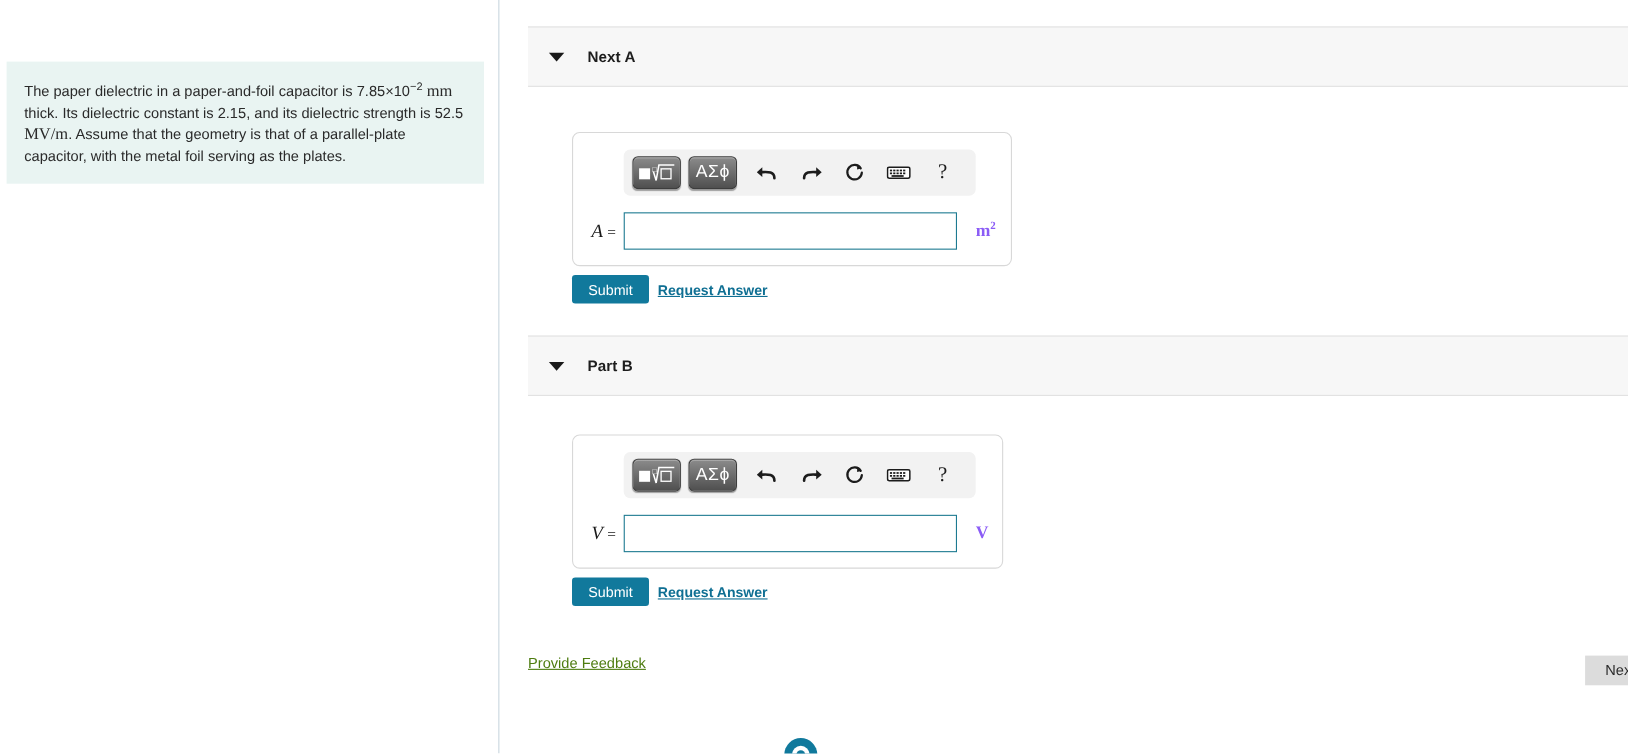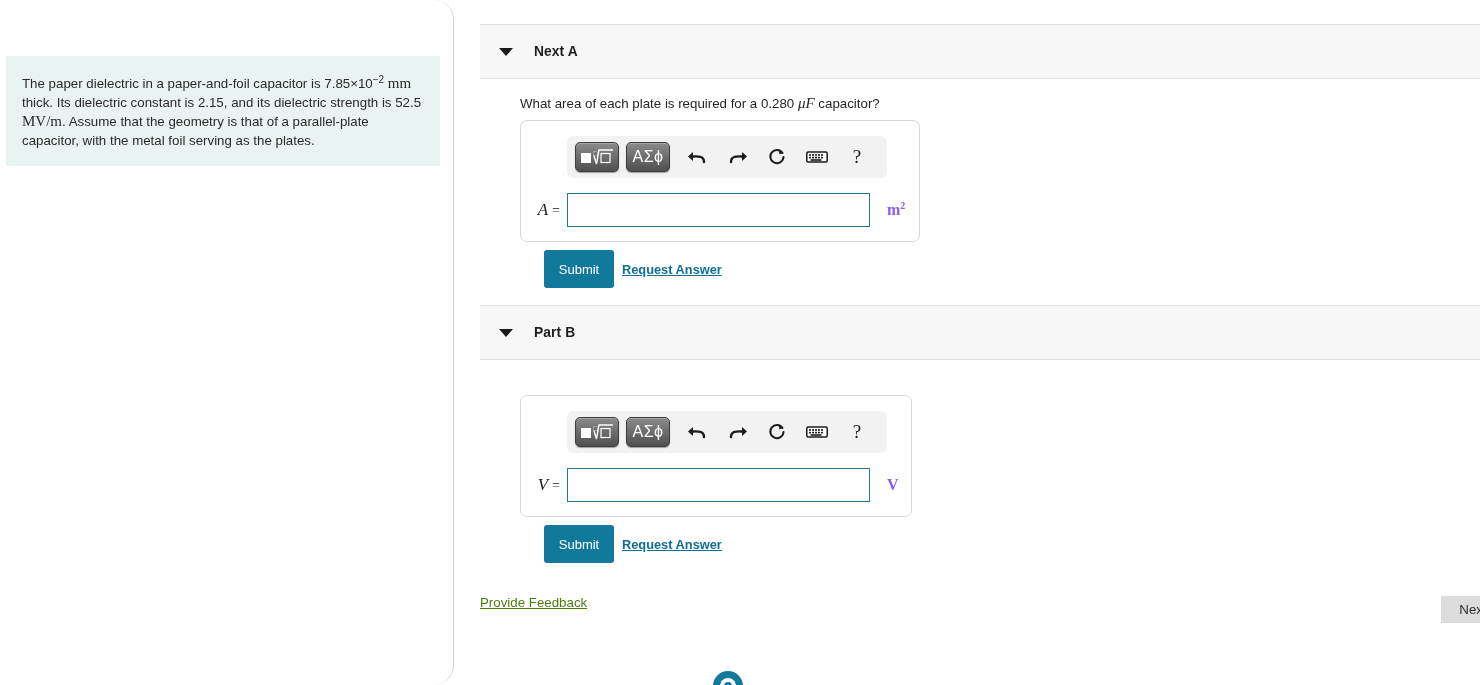--- a/index.html
+++ b/index.html
@@ -11,21 +11,20 @@
     overflow: hidden;
   }
   .page { position: relative; width: 1480px; height: 685px; background:#fff; }
 
   
   .left-col {
     position: absolute; left: 0; top: 0;
     width: 454px; height: 685px;
     background: #ffffff;
     border-right: 1px solid #c9d6de;
-    border-radius: 20px;
   }
   .problem-box {
     position: absolute; left: 6px; top: 56px;
     width: 434px;
     background: #e9f4f2;
     padding: 14px 16px 16px 16px;
     color: #2a2a2a;
     font-size: 13.3px;
     line-height: 19px;
   }
@@ -144,25 +143,24 @@
     font-weight: bold;
   }
   .unit sup { font-size: 10px; vertical-align: super; }
 
   .submit-row { position: absolute; display: flex; align-items: center; }
   .submit-btn {
     background: #11799c;
     color: #ffffff;
     border: none;
     border-radius: 3px;
-    width: 70px; height: 38px;
+    width: 70px; height: 26px;
     font-size: 13px;
     font-family: "Liberation Sans", sans-serif;
     cursor: pointer;
-    margin-left: 24px;
   }
   .req-link {
     margin-left: 8px;
     color: #0f6f93;
     font-size: 12.8px;
     font-weight: bold;
     text-decoration: underline;
     cursor: pointer;
   }
 
@@ -217,24 +215,20 @@
     </div>
   </div>
 
   <div class="right-col">
 
     <div class="part-header" style="top:24px;">
       <div class="caret"></div>
       <div class="part-title">Next A</div>
     </div>
 
-    <div class="question" style="top:95px;">
-      <span>What area of each plate is required for a </span><span>0.280</span>
-      <span class="mital">μF</span><span> capacitor?</span>
-    </div>
 
     <div class="answer-box" style="left:65px; top:120px; width:400px; height:122px;">
       <div class="mathbar">
         <div class="gbtn" title="math templates">
           <svg width="34" height="20" viewBox="0 0 34 20" aria-hidden="true">
             <rect x="1" y="6" width="10" height="10" fill="#ffffff"></rect>
             <text x="13" y="9" font-size="7" fill="#ffffff" font-family="serif">□</text>
             <path d="M14 9 L16.5 17 L19 3 L33 3" stroke="#ffffff" stroke-width="1.4" fill="none"></path>
             <rect x="21" y="6.5" width="9" height="9" fill="none" stroke="#ffffff" stroke-width="1.2"></rect>
           </svg>

